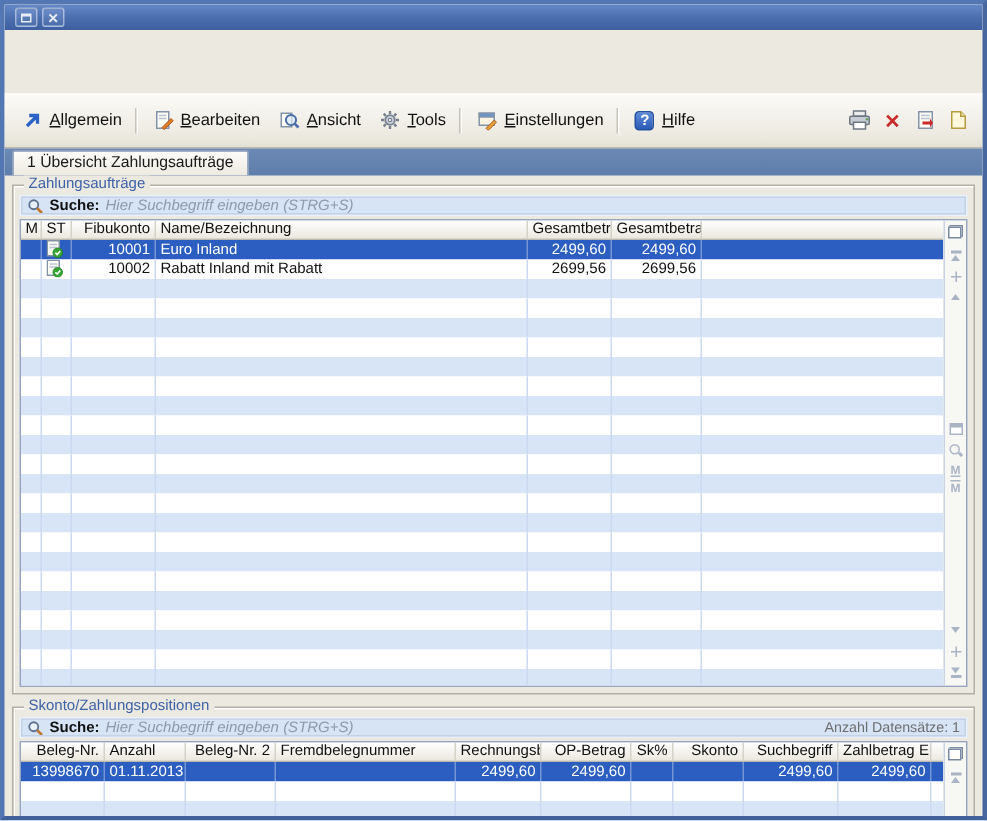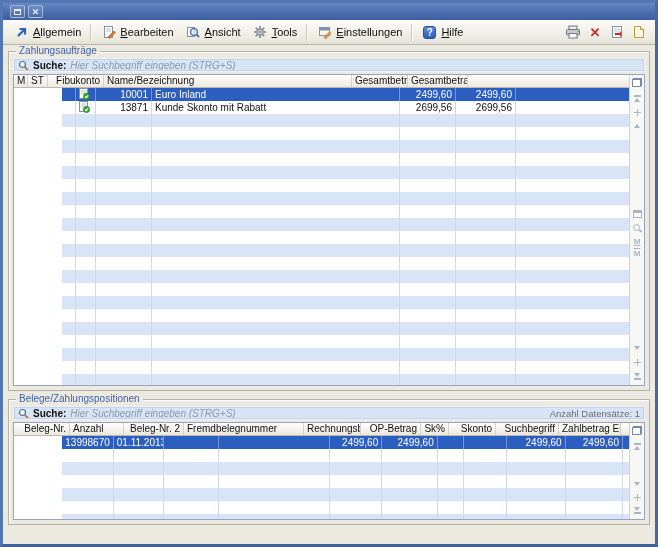--- a/index.html
+++ b/index.html
@@ -18,23 +18,23 @@
     color:#fff; font-size:11px; font-weight:bold;
   }
   .titlebar .title{ flex:1 1 auto; white-space:nowrap; overflow:hidden; }
   .winbtn{ width:15px; height:13px; margin-left:3px; display:flex; align-items:center; justify-content:center;
     color:#E8EDF7; font-size:9px; font-weight:bold; border:1px solid rgba(255,255,255,.45);
     background:linear-gradient(#6C8DC8,#4A6CA9); border-radius:2px; cursor:default;}
   .restore-glyph{ width:7px; height:6px; border:1px solid #E8EDF7; border-top-width:2px; display:block;}
 
   
   .menubar{
-    height:25px; display:flex; align-items:center; padding:0 5px;
+    height:37px; display:flex; align-items:center; padding:0 5px;
     background:linear-gradient(180deg,#FCFBF8,#ECE9E0 80%,#E3E0D5);
-    border-bottom:1px solid #B9B6AB; font-size:11px; color:#111;
+    border-bottom:1px solid #B9B6AB; font-size:11px; color:#111;margin-top:42px;
   }
   .menu-item{ display:flex; align-items:center; gap:4px; padding:2px 6px; border-radius:2px; cursor:default; white-space:nowrap;}
   .msep{ width:0; height:17px; border-left:1px solid #C6C3B8; border-right:1px solid #FFFFFF; margin:0 3px;}
   .mspacer{ flex:1 1 auto; }
   .tbtn{ display:flex; align-items:center; justify-content:center; width:22px; height:21px; border-radius:2px; cursor:default;}
   .micon{ display:inline-flex; width:15px; height:14px; align-items:center; justify-content:center; }
   .help-chip{ width:13px; height:13px; background:linear-gradient(#5D8BDB,#2D5CB4); border:1px solid #24509F; border-radius:3px;
     color:#fff; font-size:10px; font-weight:bold; display:flex; align-items:center; justify-content:center;}
   .del-x{ color:#C92A2A; font-size:13px; font-weight:bold; }
 
@@ -62,21 +62,21 @@
   .searchbar .slabel{ font-weight:bold; color:#111; }
   .searchbar .sph{ font-style:italic; color:#8D99AC; flex:1 1 auto; white-space:nowrap; overflow:hidden;}
   .searchbar .scount{ font-size:9.5px; color:#6E6E6E; white-space:nowrap; }
 
   
   .tablebox{ position:absolute; left:4px; right:4px; bottom:4px; top:22px; border:1px solid #96A5BD; background:#fff; display:flex; overflow:hidden;}
   .grid{ flex:1 1 auto; display:flex; flex-direction:column; overflow:hidden; }
   .hdr{ height:13px; flex:0 0 13px; display:flex; font-size:10px; line-height:12px;
     background:linear-gradient(#FFFFFF,#EBE8DE); border-bottom:1px solid #BCB9AE; color:#111;}
   .hdr .cell{ border-right:1px solid #D5D2C7; }
-  .row{ height:13px; flex:0 0 13px; display:flex; font-size:10px; line-height:13px; color:#111; background:#fff;margin-left:48px;}
+  .row{ height:13px; flex:0 0 13px; display:flex; font-size:10px; line-height:13px; color:#111; background:#fff;}
   .row.stripe{ background:var(--stripe,#D8E5F7); }
   .row.selected{ background:var(--sel,#2B5EC0); color:#fff; }
   .cell{ padding:0 3px; white-space:nowrap; overflow:hidden; border-right:1px solid #CBDAF0; }
   .hdr .cell.fill, .row .cell.fill{ flex:1 1 auto; border-right:none; }
   .cell.r{ text-align:right; }
   .row.selected .cell{ border-right-color:rgba(255,255,255,.35); }
 
   
   .rail{ flex:0 0 15px; border-left:1px solid #C9D3E3; background:#F7F7F3; position:relative; }
   .ric{ position:absolute; left:0; width:14px; height:12px; display:flex; align-items:center; justify-content:center; flex-direction:column; cursor:default;}
@@ -201,20 +201,23 @@
         </svg>
       </span>
     <span class="tbtn">
         <svg width="12" height="14" viewBox="0 0 12 14">
           <path d="M1.5 1.5 H7.5 L10.5 4.5 V12.5 H1.5 Z" fill="#FEF9DE" stroke="#B89B3E"></path>
           <path d="M7.5 1.5 V4.5 H10.5" fill="#F4E8B0" stroke="#B89B3E"></path>
         </svg>
       </span>
   </div>
 
+  <div class="tabstrip">
+    <div class="tab">1 Übersicht Zahlungsaufträge</div>
+  </div>
 
   <div class="content">
 
     <div class="group group-upper">
       <div class="group-label">Zahlungsaufträge</div>
 
       <div class="searchbar">
         <span>
             <svg width="11" height="11" viewBox="0 0 11 11">
               <circle cx="4.5" cy="4.5" r="3" fill="#EAF1F8" stroke="#5B7190" stroke-width="1.2"></circle>
@@ -257,22 +260,22 @@
               <div class="cell" style="width: 14px;"></div>
               <div class="cell" style="width: 20px;">
   <span class="doccheck"><svg width="11" height="12" viewBox="0 0 11 12">
     <rect x="0.5" y="0.5" width="8" height="10" fill="#FDFDF6" stroke="#8494A8"></rect>
     <line x1="2" y1="3" x2="7" y2="3" stroke="#B9C4D2" stroke-width="1"></line>
     <line x1="2" y1="5" x2="7" y2="5" stroke="#B9C4D2" stroke-width="1"></line>
     <circle cx="7.5" cy="8.5" r="3.2" fill="#35A435" stroke="#1E7C1E" stroke-width="0.5"></circle>
     <path d="M5.9 8.5 L7.1 9.7 L9.2 7.3" fill="none" stroke="#fff" stroke-width="1.1"></path>
   </svg></span>
 </div>
-              <div class="cell r" style="width: 56px;">13871</div>
-              <div class="cell" style="width: 248px;">Kunde Skonto mit Rabatt</div>
+              <div class="cell r" style="width: 56px;">10002</div>
+              <div class="cell" style="width: 248px;">Rabatt Inland mit Rabatt</div>
               <div class="cell r" style="width: 56px;">2699,56</div>
               <div class="cell r" style="width: 60px;">2699,56</div>
               <div class="cell fill"></div>
             </div>
             <div class="row stripe">
               <div class="cell" style="width: 14px;"></div>
               <div class="cell" style="width: 20px;"></div>
               <div class="cell r" style="width: 56px;"></div>
               <div class="cell" style="width: 248px;"></div>
               <div class="cell r" style="width: 56px;"></div>
@@ -494,21 +497,21 @@
             </span>
           <span class="ric" style="bottom:2px">
               <span class="tri-d"></span>
               <span class="hbar"></span>
             </span>
         </div>
       </div>
     </div>
 
     <div class="group group-lower">
-      <div class="group-label">Belege/Zahlungspositionen</div>
+      <div class="group-label">Skonto/Zahlungspositionen</div>
 
       <div class="searchbar">
         <span>
             <svg width="11" height="11" viewBox="0 0 11 11">
               <circle cx="4.5" cy="4.5" r="3" fill="#EAF1F8" stroke="#5B7190" stroke-width="1.2"></circle>
               <line x1="6.8" y1="6.8" x2="10" y2="10" stroke="#C07830" stroke-width="1.8"></line>
             </svg>
           </span>
         <span class="slabel">Suche:</span>
         <span class="sph">Hier Suchbegriff eingeben (STRG+S)</span>

